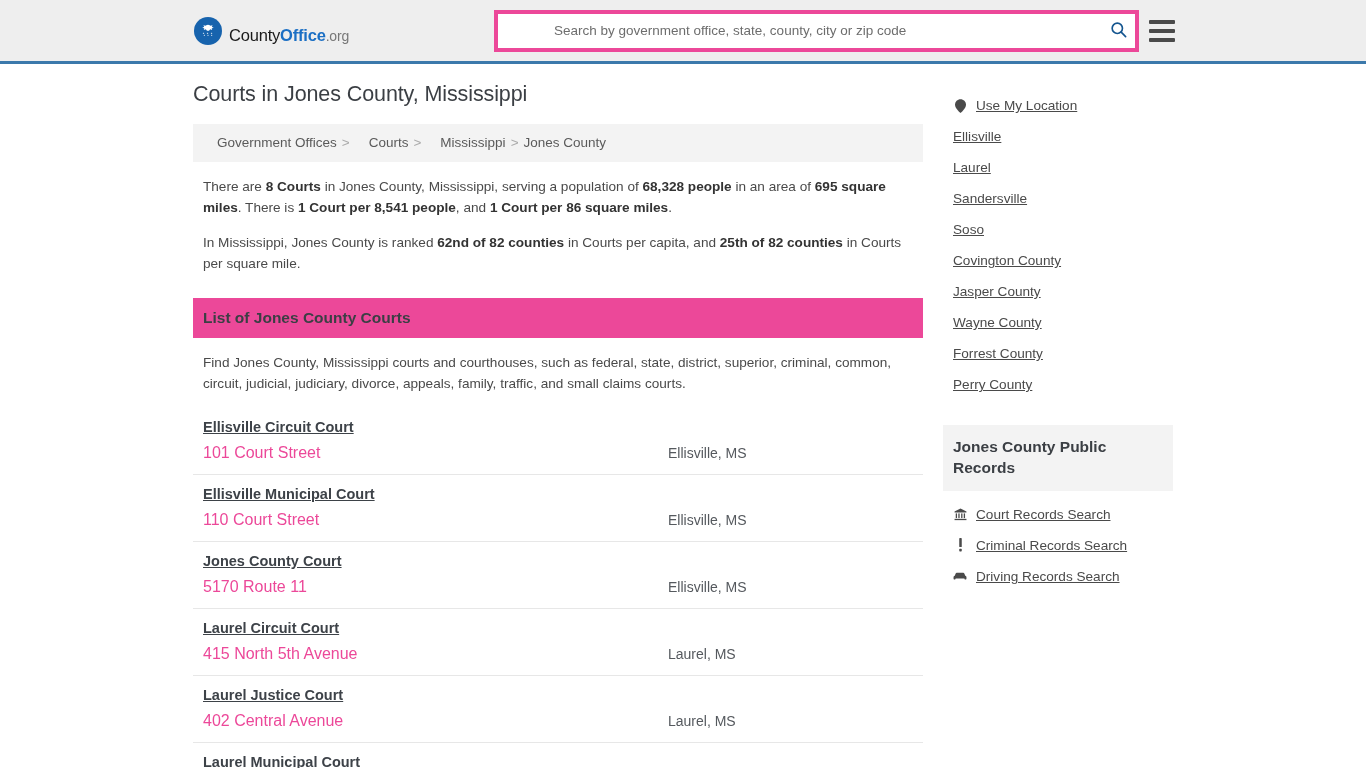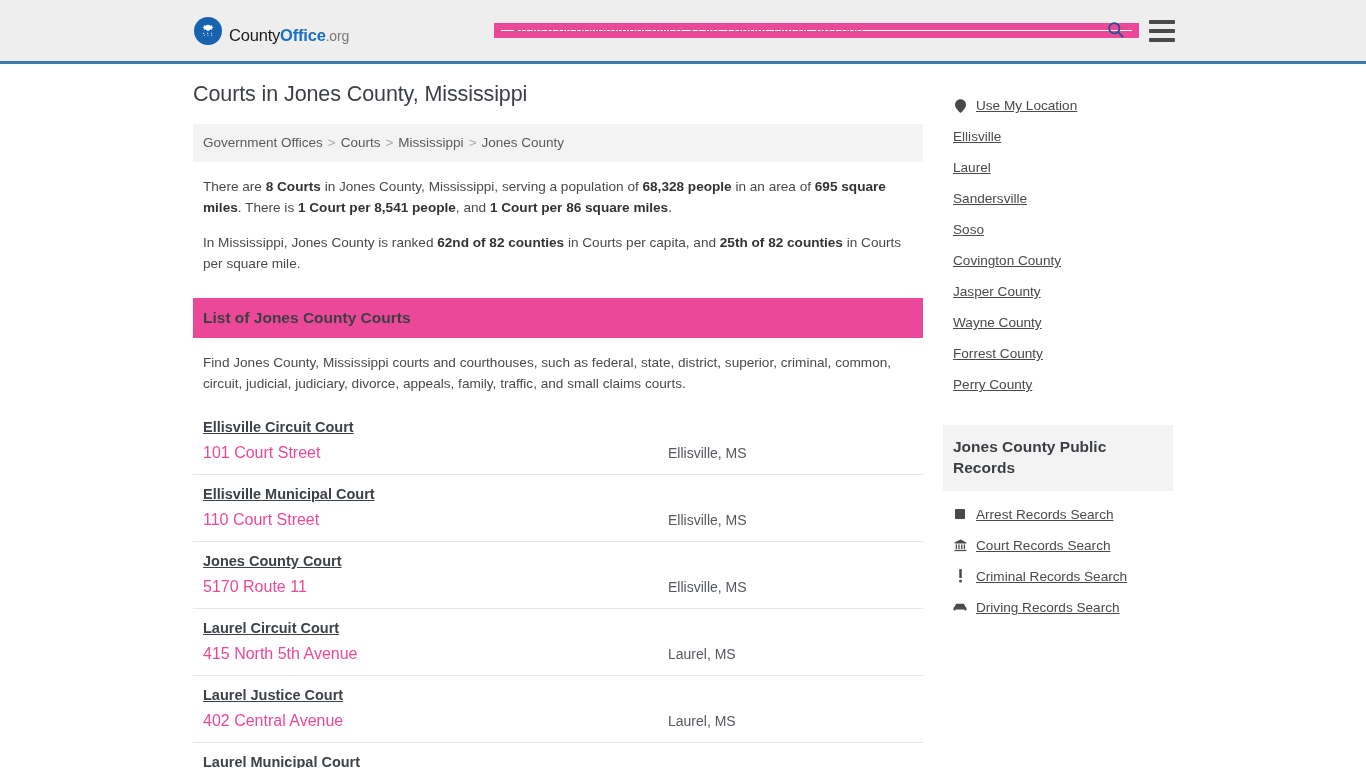--- a/index.html
+++ b/index.html
@@ -42,25 +42,26 @@
     white-space: nowrap;
   }
   .brand-text .w1 { color: #1a1a1a; }
   .brand-text .w2 { color: #1b6fc4; font-weight: bold; }
   .brand-text .w3 { color: #777777; font-size: 14px; }
 
   .search-wrap {
     position: absolute;
     left: 494px;
     width: 645px;
-    height: 15px;
+    height: 42px;
     background: #ffffff;
-    border: 7px solid #ec4899;
+    border: 4px solid #ec4899;
     display: flex;
     align-items: center;
+    padding-left: 46px;
   }
   .search-input {
     flex: 1;
     height: 100%;
     border: 0;
     outline: none;
     padding: 0 10px;
     font-family: "Liberation Sans", sans-serif;
     font-size: 13.5px;
     color: #333;
@@ -119,20 +120,21 @@
   .breadcrumb {
     background: #f3f3f3;
     padding: 10px 10px;
     font-size: 13.5px;
     color: #666;
     line-height: 1.3;
   }
   .breadcrumb a {
     color: #5a5a5a;
     text-decoration: none;
+    margin-left: 14px;
   }
   .breadcrumb .sep { color: #aaaaaa; margin: 0 5px; }
   .breadcrumb .current { color: #5a5a5a; }
 
   
   .intro {
     padding: 14px 10px 2px 10px;
   }
   .intro p {
     margin: 0 0 14px 0;
@@ -361,28 +363,20 @@
         </div>
         <div class="side-item noicon">
           <a href="#">Perry County</a>
         </div>
       </div>
 
       <div class="side-block-2">
         <div class="side-head">Jones County Public Records</div>
         <div class="side-list">
 
-          <div class="side-item">
-            <span class="side-icon">
-              <svg width="12" height="12" viewBox="0 0 24 24">
-                  <rect x="2" y="2" width="20" height="20" rx="1.5" fill="#4a4a4a"></rect>
-                </svg>
-            </span>
-            <a href="#">Arrest Records Search</a>
-          </div>
 
           <div class="side-item">
             <span class="side-icon">
               <svg width="13" height="13" viewBox="0 0 24 24" fill="#4a4a4a">
                 <path d="M12 1L1 6.5v1.8h22V6.5L12 1z"></path>
                 <rect x="3.2" y="10" width="2.4" height="8.6"></rect>
                 <rect x="8" y="10" width="2.4" height="8.6"></rect>
                 <rect x="13.2" y="10" width="2.4" height="8.6"></rect>
                 <rect x="18" y="10" width="2.4" height="8.6"></rect>
                 <rect x="1" y="20" width="22" height="2.4"></rect>

